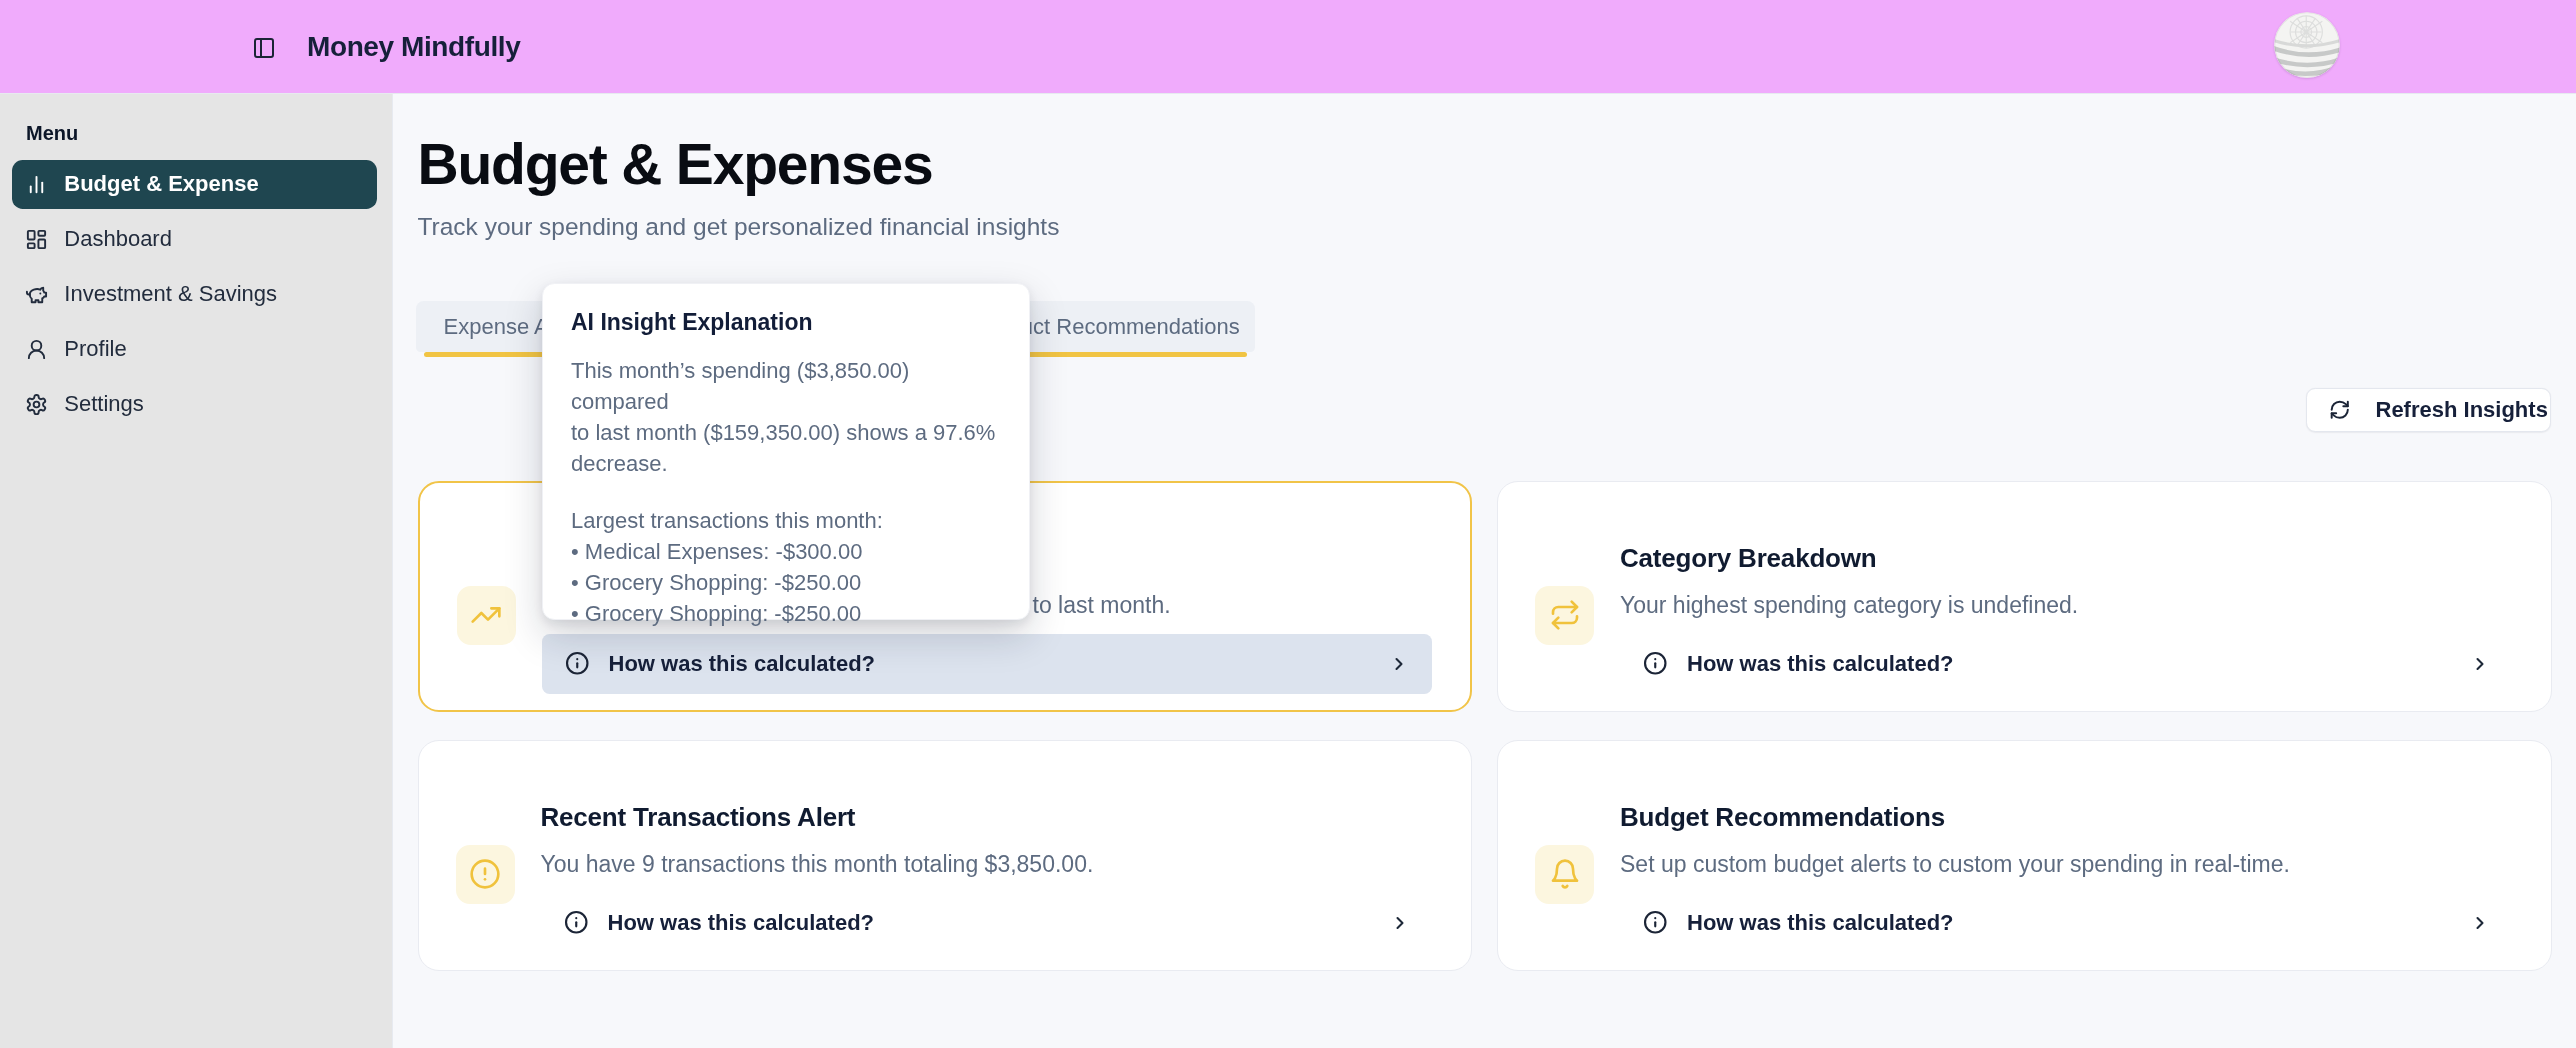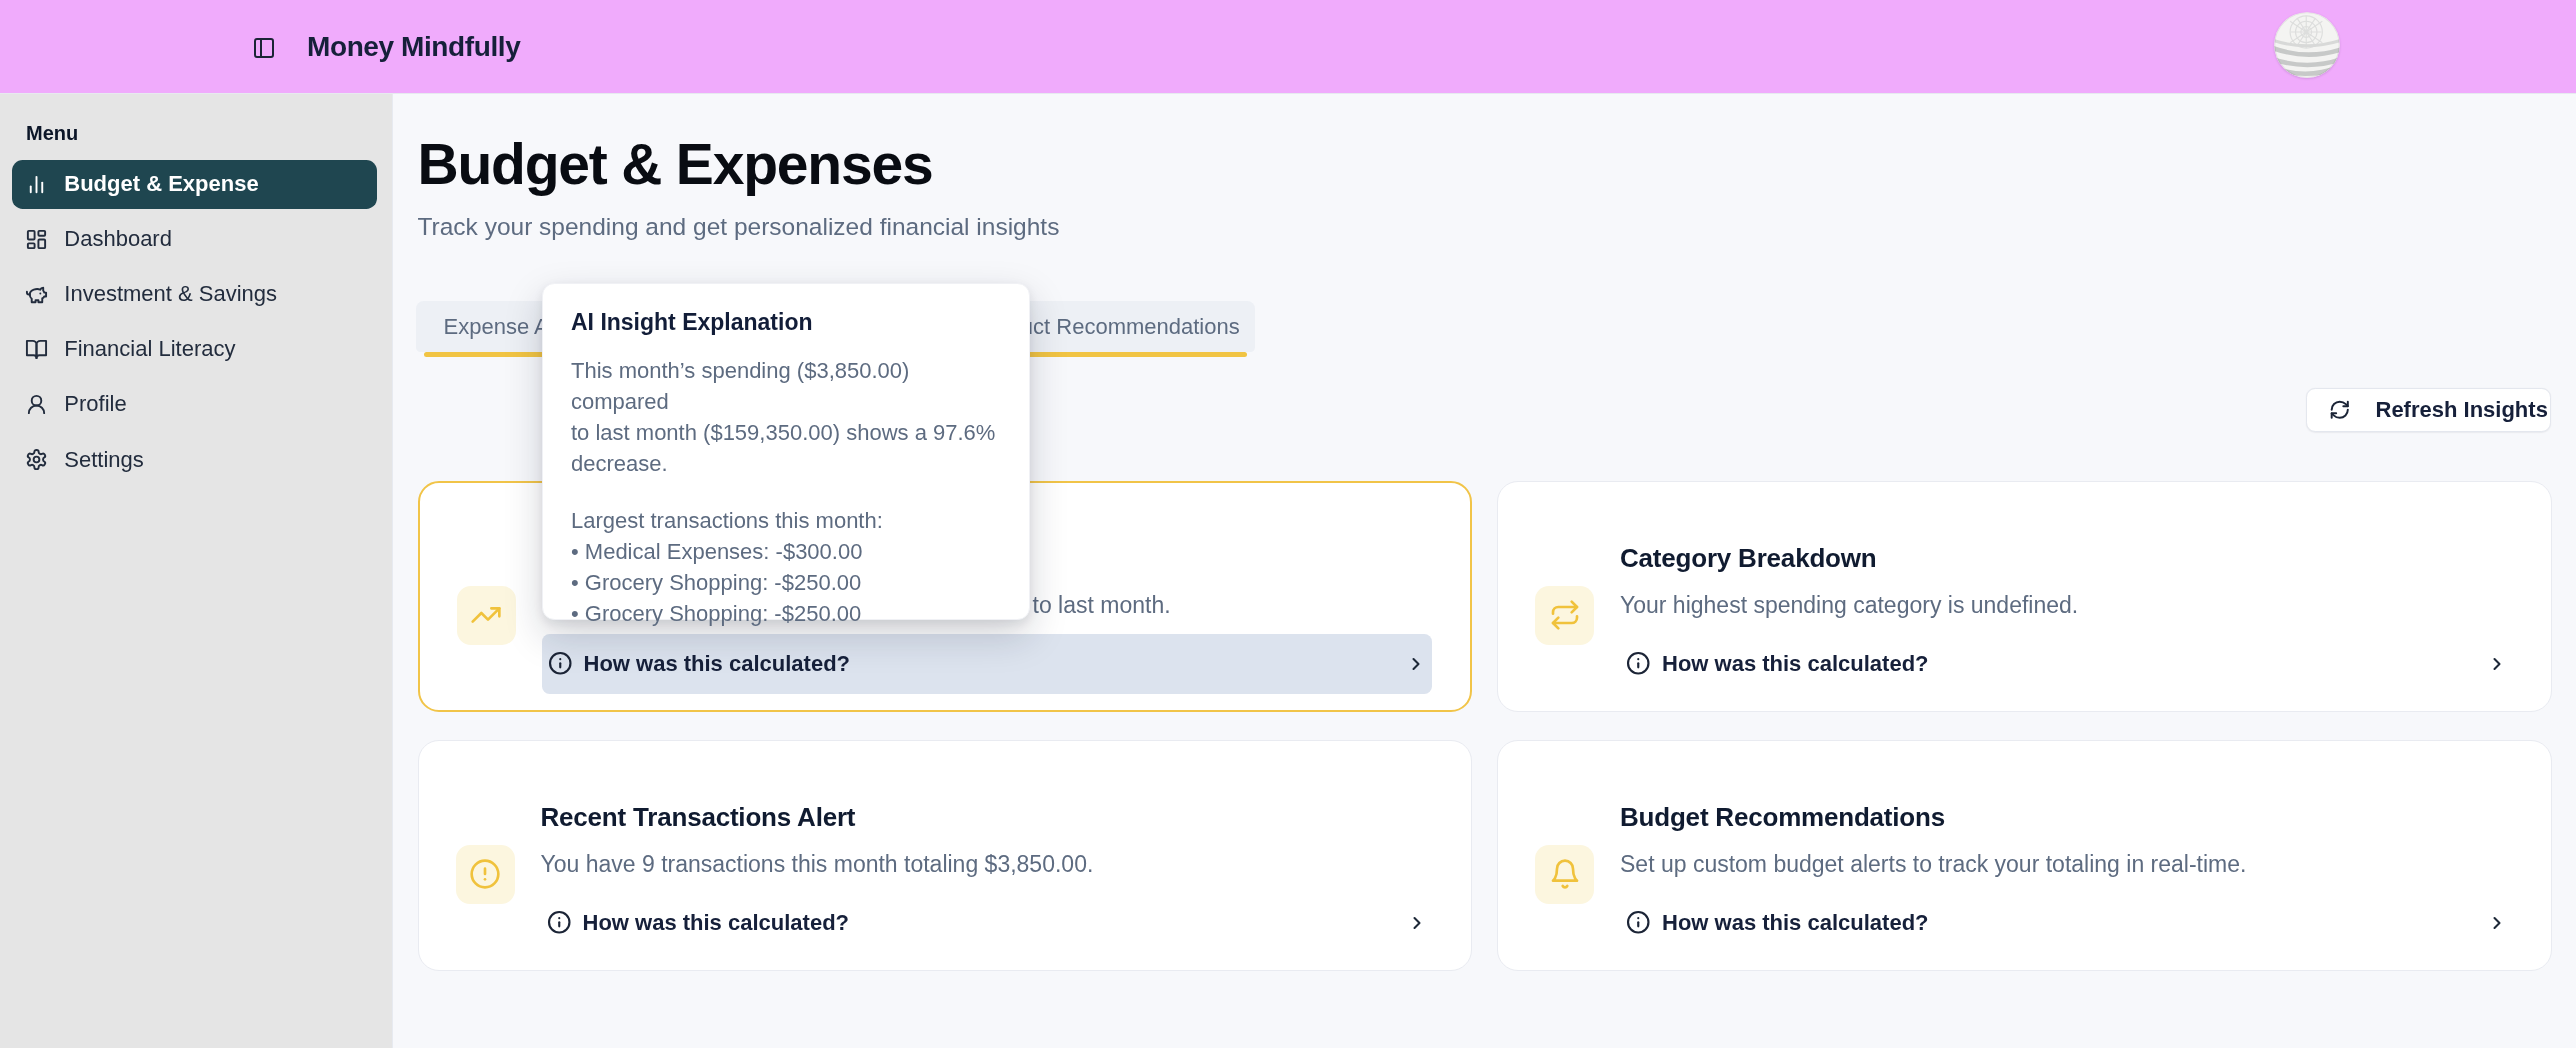--- a/index.html
+++ b/index.html
@@ -95,21 +95,21 @@
   .chip svg{width:32px;height:32px;color:#f0c23c;}
   .card-body{flex:1;min-width:0;}
   .card-title{
     margin:7.7px 0 0 0;font-size:26px;line-height:1.3;font-weight:700;
     letter-spacing:-0.2px;color:#101b30;min-height:34px;
   }
   .card-desc{margin:15.3px 0 0 0;font-size:23px;line-height:1.3;color:#5d6b80;}
   .frag{display:inline-block;margin-left:491px;}
   .calc-row{
     margin-top:12.3px;height:60px;border-radius:7.7px;display:flex;align-items:center;
-    padding:0 6px;cursor:pointer;
+    padding:0 23px;cursor:pointer;gap:8px;
   }
   .calc-row.highlight{background:#dce3ee;}
   .calc-row .iic{width:24.5px;height:24.5px;flex:0 0 24.5px;color:#1b2436;}
   .calc-label{margin-left:11.5px;font-size:22px;font-weight:600;color:#16203a;white-space:nowrap;}
   .calc-row .chev{margin-left:auto;width:20px;height:20px;color:#1d2838;}
 
   
   .tooltip{
     position:absolute;left:149px;top:189px;width:488px;height:337px;z-index:50;
     background:#ffffff;border:0.8px solid #f0f1f5;border-radius:12.3px;
@@ -192,29 +192,20 @@
               <path d="M19 5c-1.5 0-2.8 1.4-3 2-3.5-1.5-11-.3-11 5 0 1.8 0 3 2 4.5V20h4v-2h3v2h4v-4c1-.5 1.7-1 2-2h2v-4h-2c0-1-.5-1.5-1-2V5z"></path>
               <path d="M2 9v1c0 1.1.9 2 2 2h1"></path>
               <path d="M16 11h.01"></path>
             </svg>
         </span>
         <span>Investment &amp; Savings</span>
       </li>
       <li class="nav-item">
         <span class="nic">
           <svg width="23" height="23" viewBox="0 0 24 24" fill="none" stroke="currentColor" stroke-width="2" stroke-linecap="round" stroke-linejoin="round">
-              <path d="M2 3h6a4 4 0 0 1 4 4v14a3 3 0 0 0-3-3H2z"></path>
-              <path d="M22 3h-6a4 4 0 0 0-4 4v14a3 3 0 0 1 3-3h7z"></path>
-            </svg>
-        </span>
-        <span>Financial Literacy</span>
-      </li>
-      <li class="nav-item">
-        <span class="nic">
-          <svg width="23" height="23" viewBox="0 0 24 24" fill="none" stroke="currentColor" stroke-width="2" stroke-linecap="round" stroke-linejoin="round">
               <circle cx="12" cy="8" r="5"></circle>
               <path d="M20 21a8 8 0 0 0-16 0"></path>
             </svg>
         </span>
         <span>Profile</span>
       </li>
       <li class="nav-item">
         <span class="nic">
           <svg width="23" height="23" viewBox="0 0 24 24" fill="none" stroke="currentColor" stroke-width="2" stroke-linecap="round" stroke-linejoin="round">
               <path d="M12.22 2h-.44a2 2 0 0 0-2 2v.18a2 2 0 0 1-1 1.73l-.43.25a2 2 0 0 1-2 0l-.15-.08a2 2 0 0 0-2.73.73l-.22.38a2 2 0 0 0 .73 2.73l.15.1a2 2 0 0 1 1 1.72v.51a2 2 0 0 1-1 1.74l-.15.09a2 2 0 0 0-.73 2.73l.22.38a2 2 0 0 0 2.73.73l.15-.08a2 2 0 0 1 2 0l.43.25a2 2 0 0 1 1 1.73V20a2 2 0 0 0 2 2h.44a2 2 0 0 0 2-2v-.18a2 2 0 0 1 1-1.73l.43-.25a2 2 0 0 1 2 0l.15.08a2 2 0 0 0 2.73-.73l.22-.39a2 2 0 0 0-.73-2.73l-.15-.08a2 2 0 0 1-1-1.74v-.5a2 2 0 0 1 1-1.74l.15-.09a2 2 0 0 0 .73-2.73l-.22-.38a2 2 0 0 0-2.73-.73l-.15.08a2 2 0 0 1-2 0l-.43-.25a2 2 0 0 1-1-1.73V4a2 2 0 0 0-2-2z"></path>
@@ -339,21 +330,21 @@
 
       <div class="card">
         <div class="chip">
           <svg viewBox="0 0 24 24" fill="none" stroke="currentColor" stroke-width="2" stroke-linecap="round" stroke-linejoin="round">
               <path d="M6 8a6 6 0 0 1 12 0c0 7 3 9 3 9H3s3-2 3-9"></path>
               <path d="M10.3 21a1.94 1.94 0 0 0 3.4 0"></path>
             </svg>
         </div>
         <div class="card-body">
           <h3 class="card-title">Budget Recommendations</h3>
-          <p class="card-desc">Set up custom budget alerts to track your totaling in real-time.</p>
+          <p class="card-desc">Set up custom budget alerts to custom your spending in real-time.</p>
           <div class="calc-row">
             <span class="iic">
               <svg width="24.5" height="24.5" viewBox="0 0 24 24" fill="none" stroke="currentColor" stroke-width="2.1" stroke-linecap="round" stroke-linejoin="round">
                   <circle cx="12" cy="12" r="10"></circle>
                   <path d="M12 16v-4"></path>
                   <path d="M12 8h.01"></path>
                 </svg>
             </span>
             <span class="calc-label">How was this calculated?</span>
             <span class="chev">

